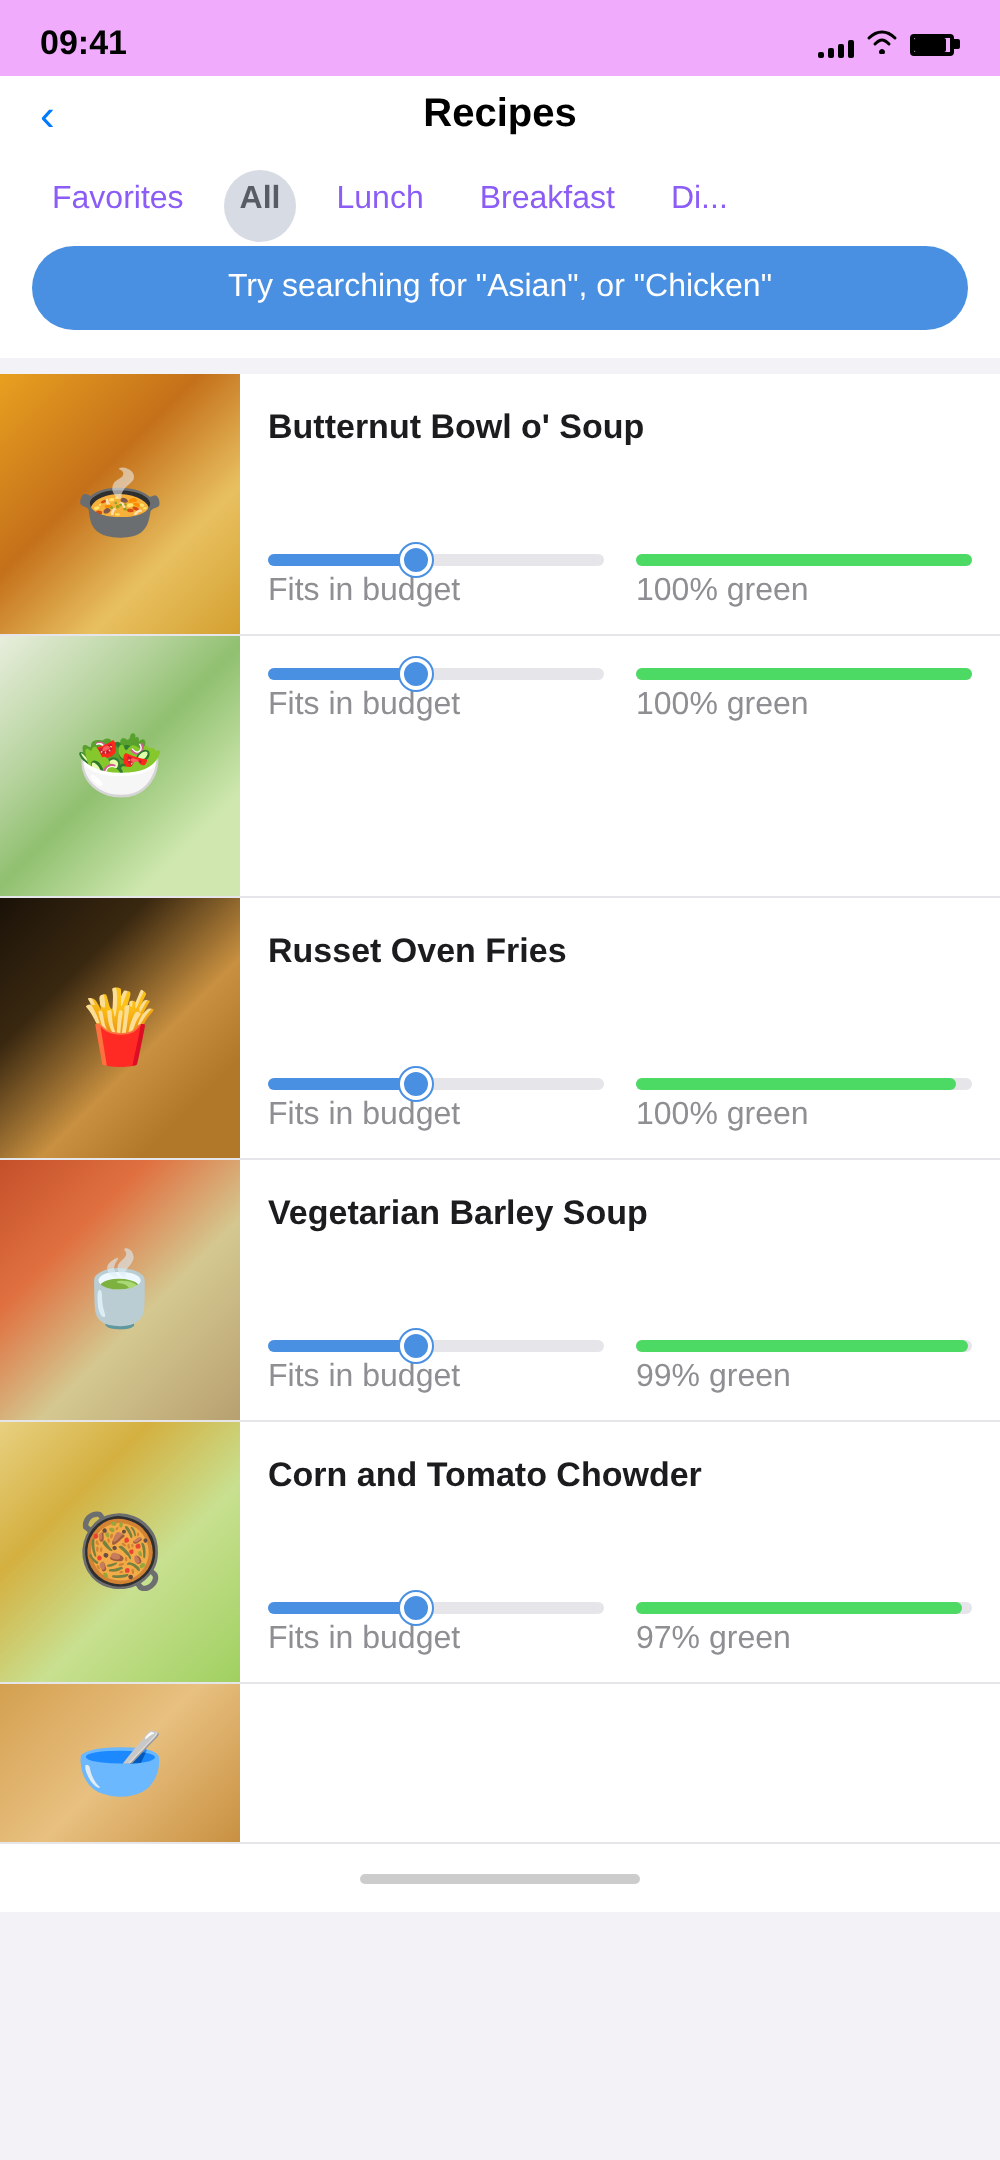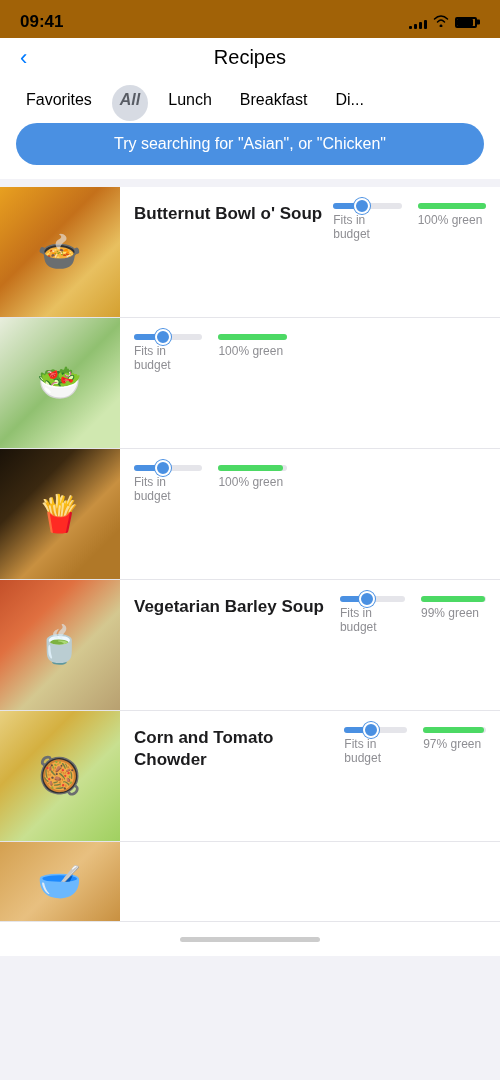--- a/index.html
+++ b/index.html
@@ -11,21 +11,21 @@
       font-family: -apple-system, BlinkMacSystemFont, 'Helvetica Neue', Arial, sans-serif;
       overflow-x: hidden;
     }
 
     
     .status-bar {
       display: flex;
       justify-content: space-between;
       align-items: center;
       padding: 12px 23px 6px 20px;
-      background: #a16207;
+      background: #f0abfc;
     }
     .status-time {
       font-size: 17px;
       font-weight: 600;
       color: #000;
     }
     .status-icons {
       display: flex;
       align-items: center;
       gap: 6px;
@@ -81,21 +81,21 @@
       position: absolute;
       left: 20px;
       color: #007aff;
       font-size: 22px;
       font-weight: 300;
       cursor: pointer;
       text-decoration: none;
     }
     .header-title {
       font-size: 20px;
-      font-weight: 400;
+      font-weight: 700;
       color: #000;
     }
 
     
     .tabs-container {
       background: #fff;
       padding: 8px 0 0 0;
       overflow-x: auto;
       white-space: nowrap;
       scrollbar-width: none;
@@ -103,21 +103,21 @@
     .tabs-container::-webkit-scrollbar { display: none; }
     .tabs-row {
       display: flex;
       align-items: center;
       padding: 0 12px;
     }
     .tab-item {
       display: inline-block;
       padding: 6px 14px 14px 14px;
       font-size: 16px;
-      color: #000000;
+      color: #8b5cf6;
       cursor: pointer;
       position: relative;
       flex-shrink: 0;
     }
     .tab-item.active {
       color: #000;
       font-weight: 600;
     }
     .tab-indicator {
       position: absolute;
@@ -165,21 +165,21 @@
       width: 120px;
       height: 130px;
       flex-shrink: 0;
       overflow: hidden;
       position: relative;
     }
     .recipe-info {
       flex: 1;
       padding: 16px 14px 12px 14px;
       display: flex;
-      flex-direction: row;
+      flex-direction: column;
       justify-content: space-between;
     }
     .recipe-name {
       font-size: 17px;
       font-weight: 600;
       color: #1c1c1e;
       line-height: 1.3;
       margin-bottom: 10px;
     }
     .recipe-bars {
@@ -214,21 +214,21 @@
       border-radius: 50%;
       border: 2px solid #fff;
       box-shadow: 0 0 0 1px #4a90e2;
     }
     .bar-fill-green {
       height: 100%;
       border-radius: 3px;
       background: #4cd964;
     }
     .bar-label {
-      font-size: 12px;
+      font-size: 16px;
       color: #8e8e93;
     }
 
     
     .img-soup { background: linear-gradient(135deg, #e8a020 0%, #c4701a 40%, #e8c060 70%, #d4a030 100%); }
     .img-salad { background: linear-gradient(135deg, #e8eedd 0%, #b8d4a0 30%, #90c070 50%, #d0e8b0 80%); }
     .img-fries { background: linear-gradient(135deg, #1a1208 0%, #3a2810 30%, #c89040 60%, #b07828 80%); }
     .img-barley { background: linear-gradient(135deg, #c4502a 0%, #e07040 30%, #d4c890 60%, #b8a070 100%); }
     .img-chowder { background: linear-gradient(135deg, #e8d080 0%, #d4b040 30%, #c8e090 60%, #a0d060 100%); }
 
@@ -295,21 +295,21 @@
 <div class="header">
   <span class="back-btn">‹</span>
   <span class="header-title">Recipes</span>
 </div>
 
 <div class="tabs-container">
   <div class="tabs-row">
     <div class="tab-item">
       <span>Favorites</span>
     </div>
-    <div class="tab-item active" style="position:relative;font-style:italic;">
+    <div class="tab-item active" style="position:relative;">
       <span>All</span>
       <div class="tab-indicator"></div>
     </div>
     <div class="tab-item">
       <span>Lunch</span>
     </div>
     <div class="tab-item">
       <span>Breakfast</span>
     </div>
     <div class="tab-item">
@@ -371,20 +371,21 @@
         </div>
       </div>
     </div>
   </div>
 
   <div class="recipe-item">
     <div class="recipe-image img-fries">
       <div class="img-icon">🍟</div>
     </div>
     <div class="recipe-info">
+      <div class="recipe-name">Russet Oven Fries</div>
       <div class="recipe-bars">
         <div class="bar-group">
           <div class="bar-track">
             <div class="bar-fill-blue" style="width:45%"></div>
           </div>
           <div class="bar-label">Fits in budget</div>
         </div>
         <div class="bar-group">
           <div class="bar-track">
             <div class="bar-fill-green" style="width:95%"></div>

